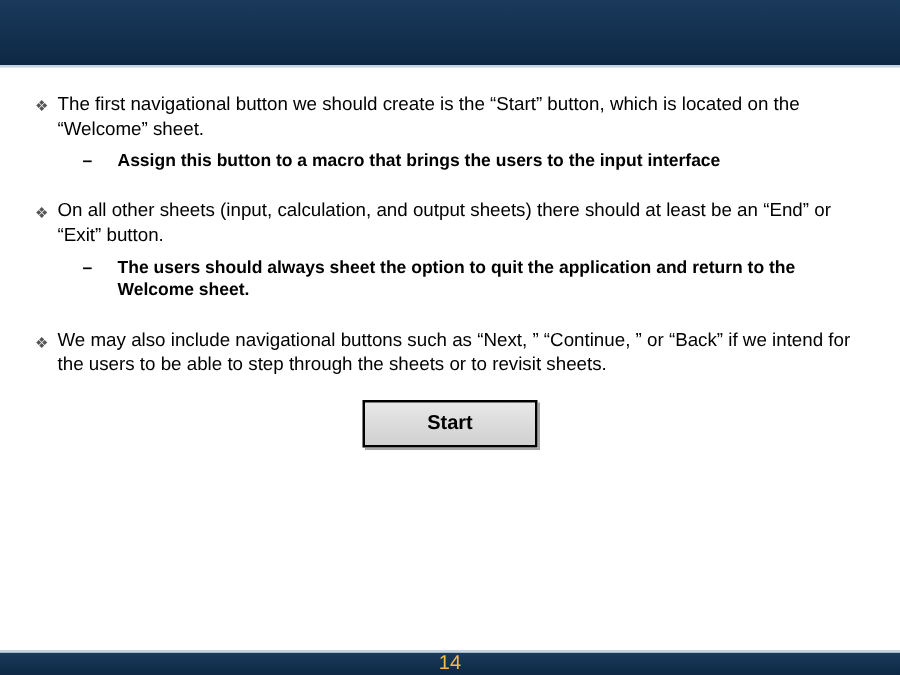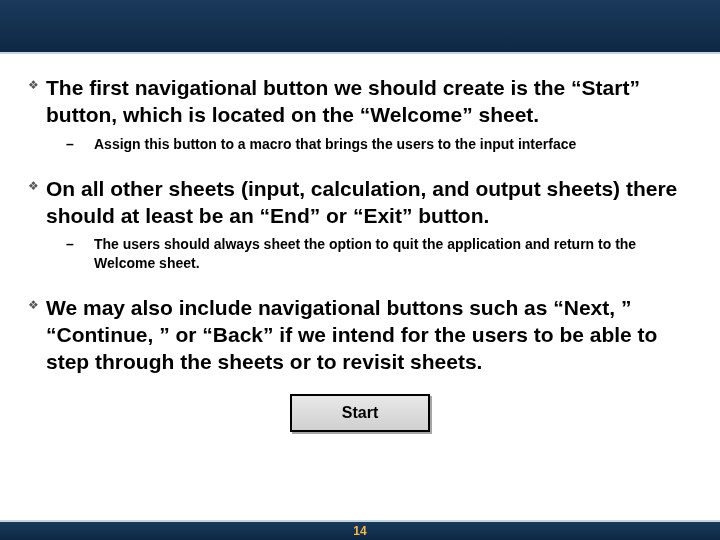--- a/index.html
+++ b/index.html
@@ -43,23 +43,22 @@
   .bullet-icon {
     flex: 0 0 auto;
     width: 18px;
     font-size: 12px;
     color: #555;
     line-height: 20px;
     padding-top: 1px;
   }
   .bullet-text {
     flex: 1;
-    font-size: 21px;
+    font-size: 15px;
     line-height: 1.3;
-    font-weight: bold;
   }
   .sub-item {
     display: flex;
     align-items: flex-start;
     margin: 6px 0 22px 38px;
   }
   .sub-dash {
     flex: 0 0 auto;
     width: 16px;
     font-size: 14px;
@@ -90,23 +89,23 @@
   .footer {
     position: absolute;
     left: 0;
     right: 0;
     bottom: 0;
     height: 20px;
     background: linear-gradient(to bottom, #1a3a5c 0%, #0d2844 100%);
     border-top: 2px solid #c4d4e0;
     color: #f5b94a;
     text-align: center;
-    font-size: 12px;
+    font-size: 16px;
     line-height: 18px;
-    font-weight: bold;
+    font-weight: normal;
   }
 </style>
 </head>
 <body>
 
 <div class="title-wrap">
   <div class="title">Navigational Buttons</div>
   <div class="title-bar"></div>
 </div>
 

